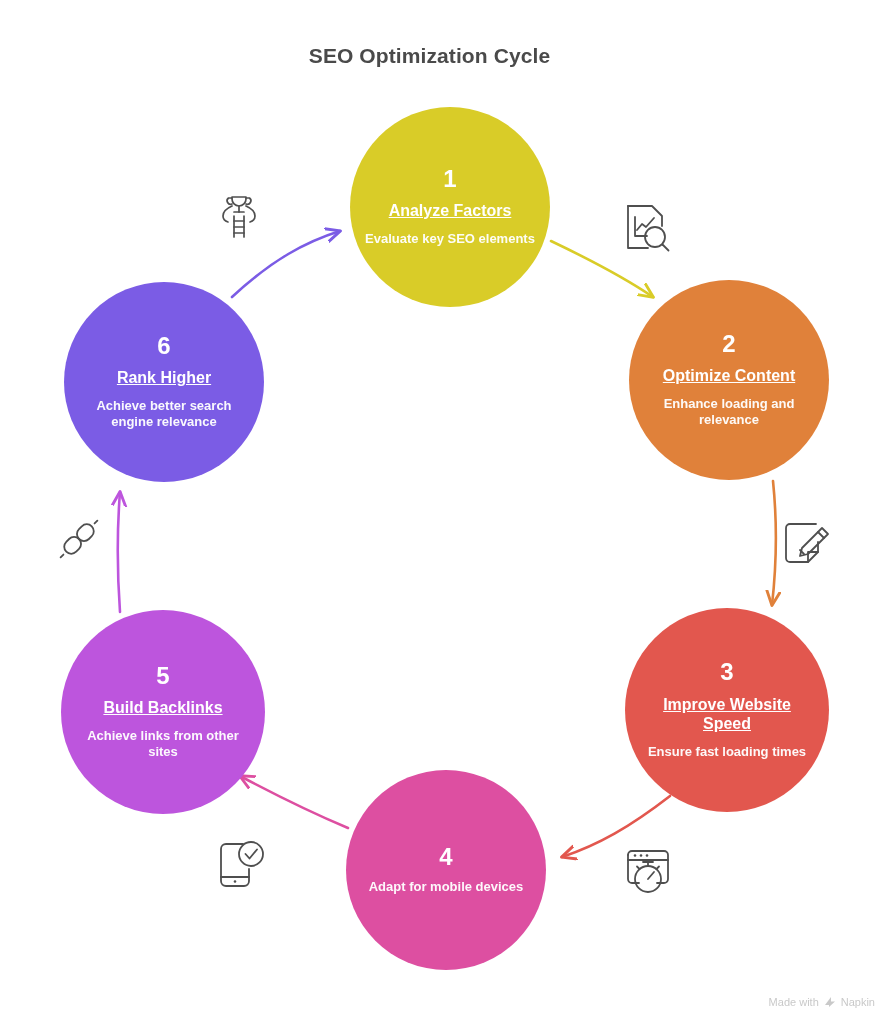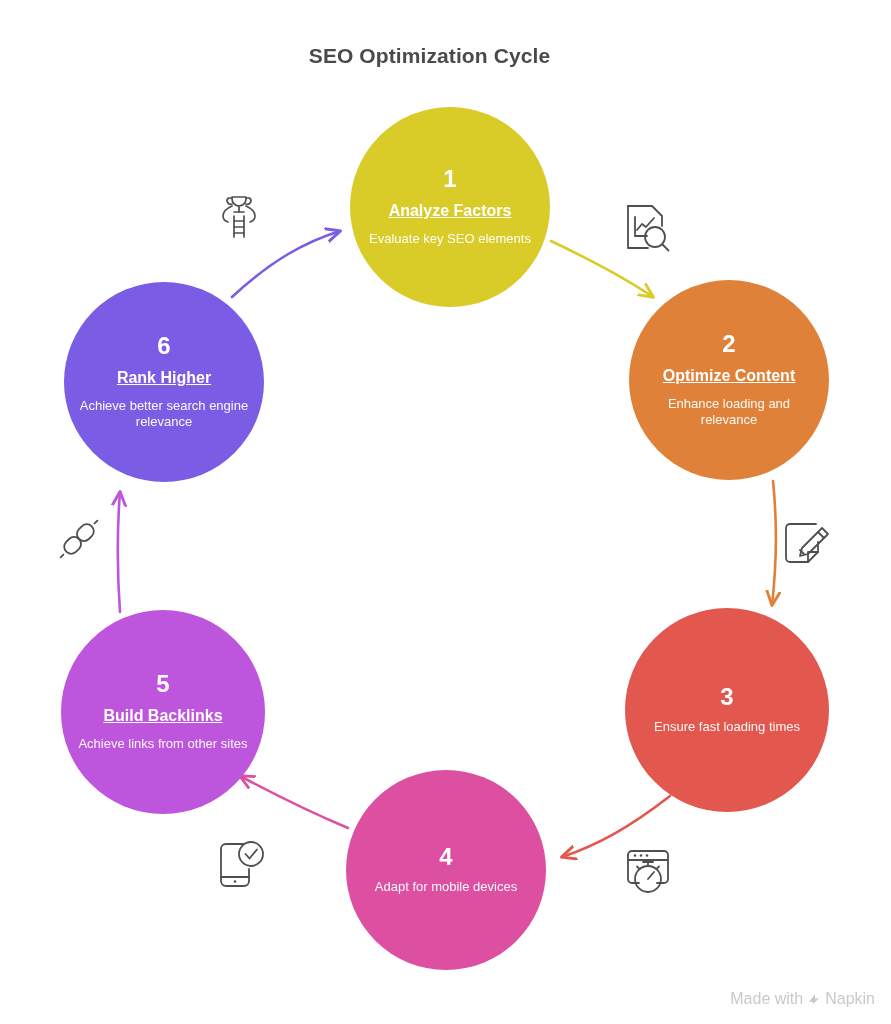--- a/index.html
+++ b/index.html
@@ -53,41 +53,41 @@
   }
   .node-title {
     font-size: 16px;
     font-weight: bold;
     line-height: 1.22;
     margin-bottom: 10px;
     text-decoration: underline;
   }
   .node-desc {
     font-size: 13px;
-    font-weight: normal;
+    font-weight: bold;
     line-height: 1.3;
     opacity: 0.96;
   }
   .icon-box {
     position: absolute;
     width: 58px;
     height: 58px;
     display: flex;
     align-items: center;
     justify-content: center;
   }
   .icon-box svg { display: block; }
   #footer {
     position: absolute;
     right: 16px;
     bottom: 16px;
     display: flex;
     align-items: center;
     gap: 5px;
-    font-size: 16px;
+    font-size: 11px;
     color: #c9c9c9;
   }
   #footer .napkin-mark { display: block; }
 </style>
 </head>
 <body>
 
 <div id="stage">
 
   <div id="title">SEO Optimization Cycle</div>
@@ -129,20 +129,21 @@
         <div class="node-title">Analyze Factors</div>
         <div class="node-desc">Evaluate key SEO elements</div>
       </div>
       <div class="node" style="left: 629px; top: 280px; width: 200px; height: 200px; background: rgb(224, 129, 58);">
         <div class="node-num">2</div>
         <div class="node-title">Optimize Content</div>
         <div class="node-desc">Enhance loading and relevance</div>
       </div>
       <div class="node" style="left: 625px; top: 608px; width: 204px; height: 204px; background: rgb(226, 87, 78);">
         <div class="node-num">3</div>
+        <div class="node-title">Improve Website Speed</div>
         <div class="node-desc">Ensure fast loading times</div>
       </div>
       <div class="node" style="left: 346px; top: 770px; width: 200px; height: 200px; background: rgb(221, 79, 161);">
         <div class="node-num">4</div>
         <div class="node-desc">Adapt for mobile devices</div>
       </div>
       <div class="node" style="left: 61px; top: 610px; width: 204px; height: 204px; background: rgb(189, 85, 221);">
         <div class="node-num">5</div>
         <div class="node-title">Build Backlinks</div>
         <div class="node-desc">Achieve links from other sites</div>

